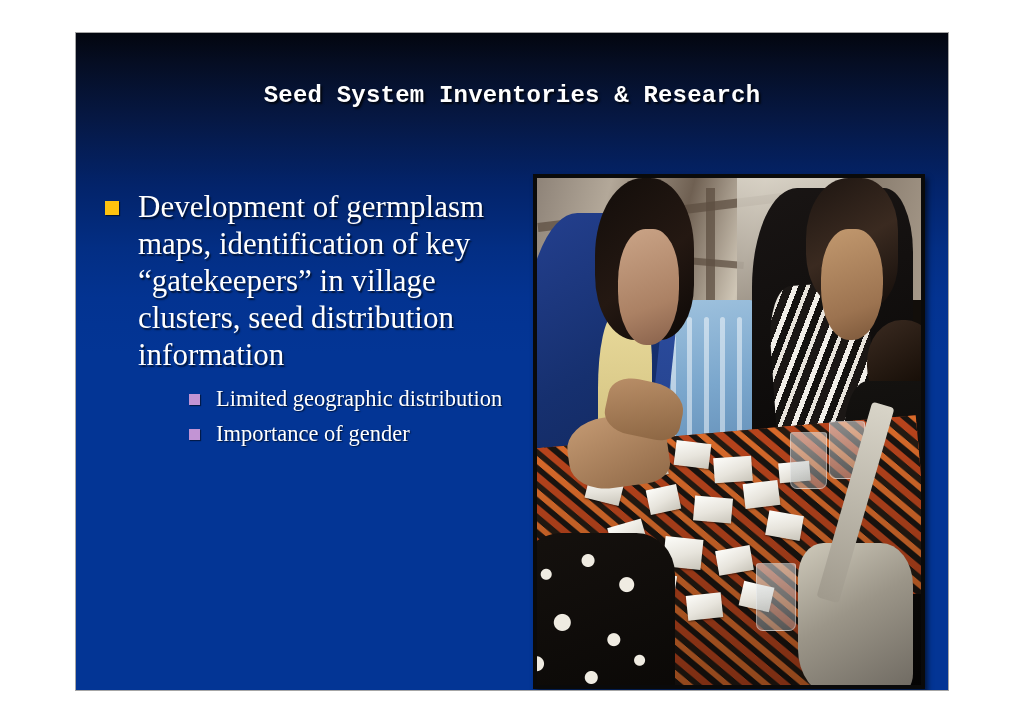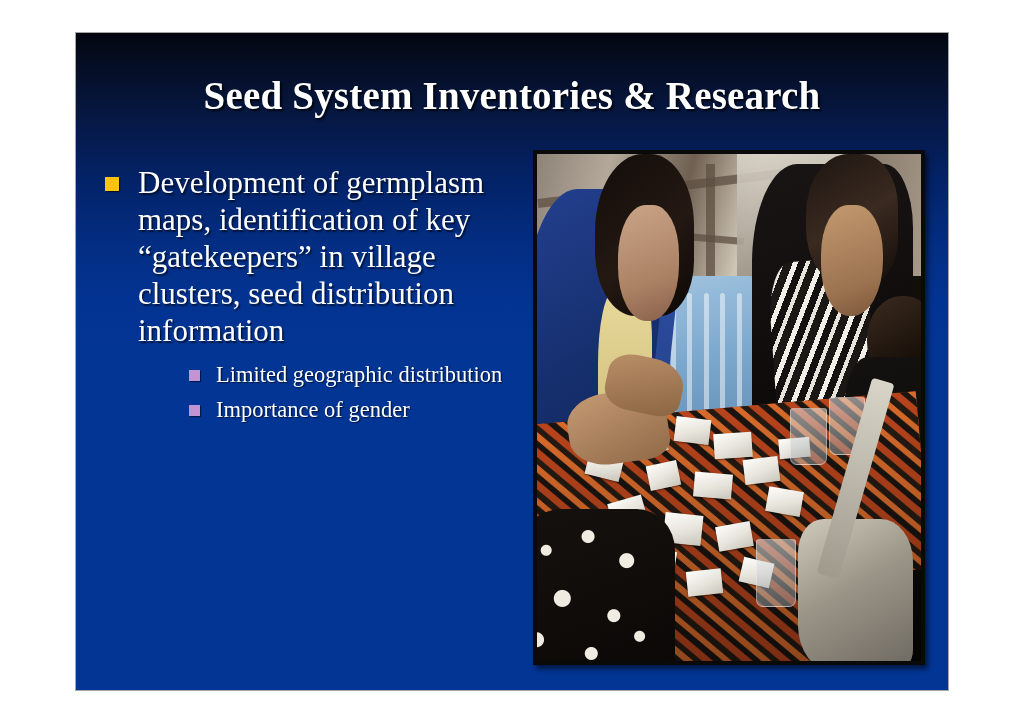--- a/index.html
+++ b/index.html
@@ -49,34 +49,34 @@
     position: absolute;
     left: 0;
     top: 33px;
     width: 872px;
     height: 58px;
     display: flex;
     align-items: center;
     justify-content: center;
   }
   #slide-title {
-    font-family: Liberation Serif, serif;
+    font-family: Liberation Mono, monospace;
     font-weight: bold;
-    font-size: 39px;
+    font-size: 24px;
     letter-spacing: 0.2px;
     color: #ffffff;
     white-space: nowrap;
     text-shadow: 2px 2px 2px rgba(0,0,0,0.75);
   }
 
   
   #content {
     position: absolute;
     left: 0;
-    top: 104px;
+    top: 128px;
     width: 872px;
     height: 537px;
   }
 
   
   #text-column {
     position: absolute;
     left: 20px;
     top: 27px;
     width: 430px;

